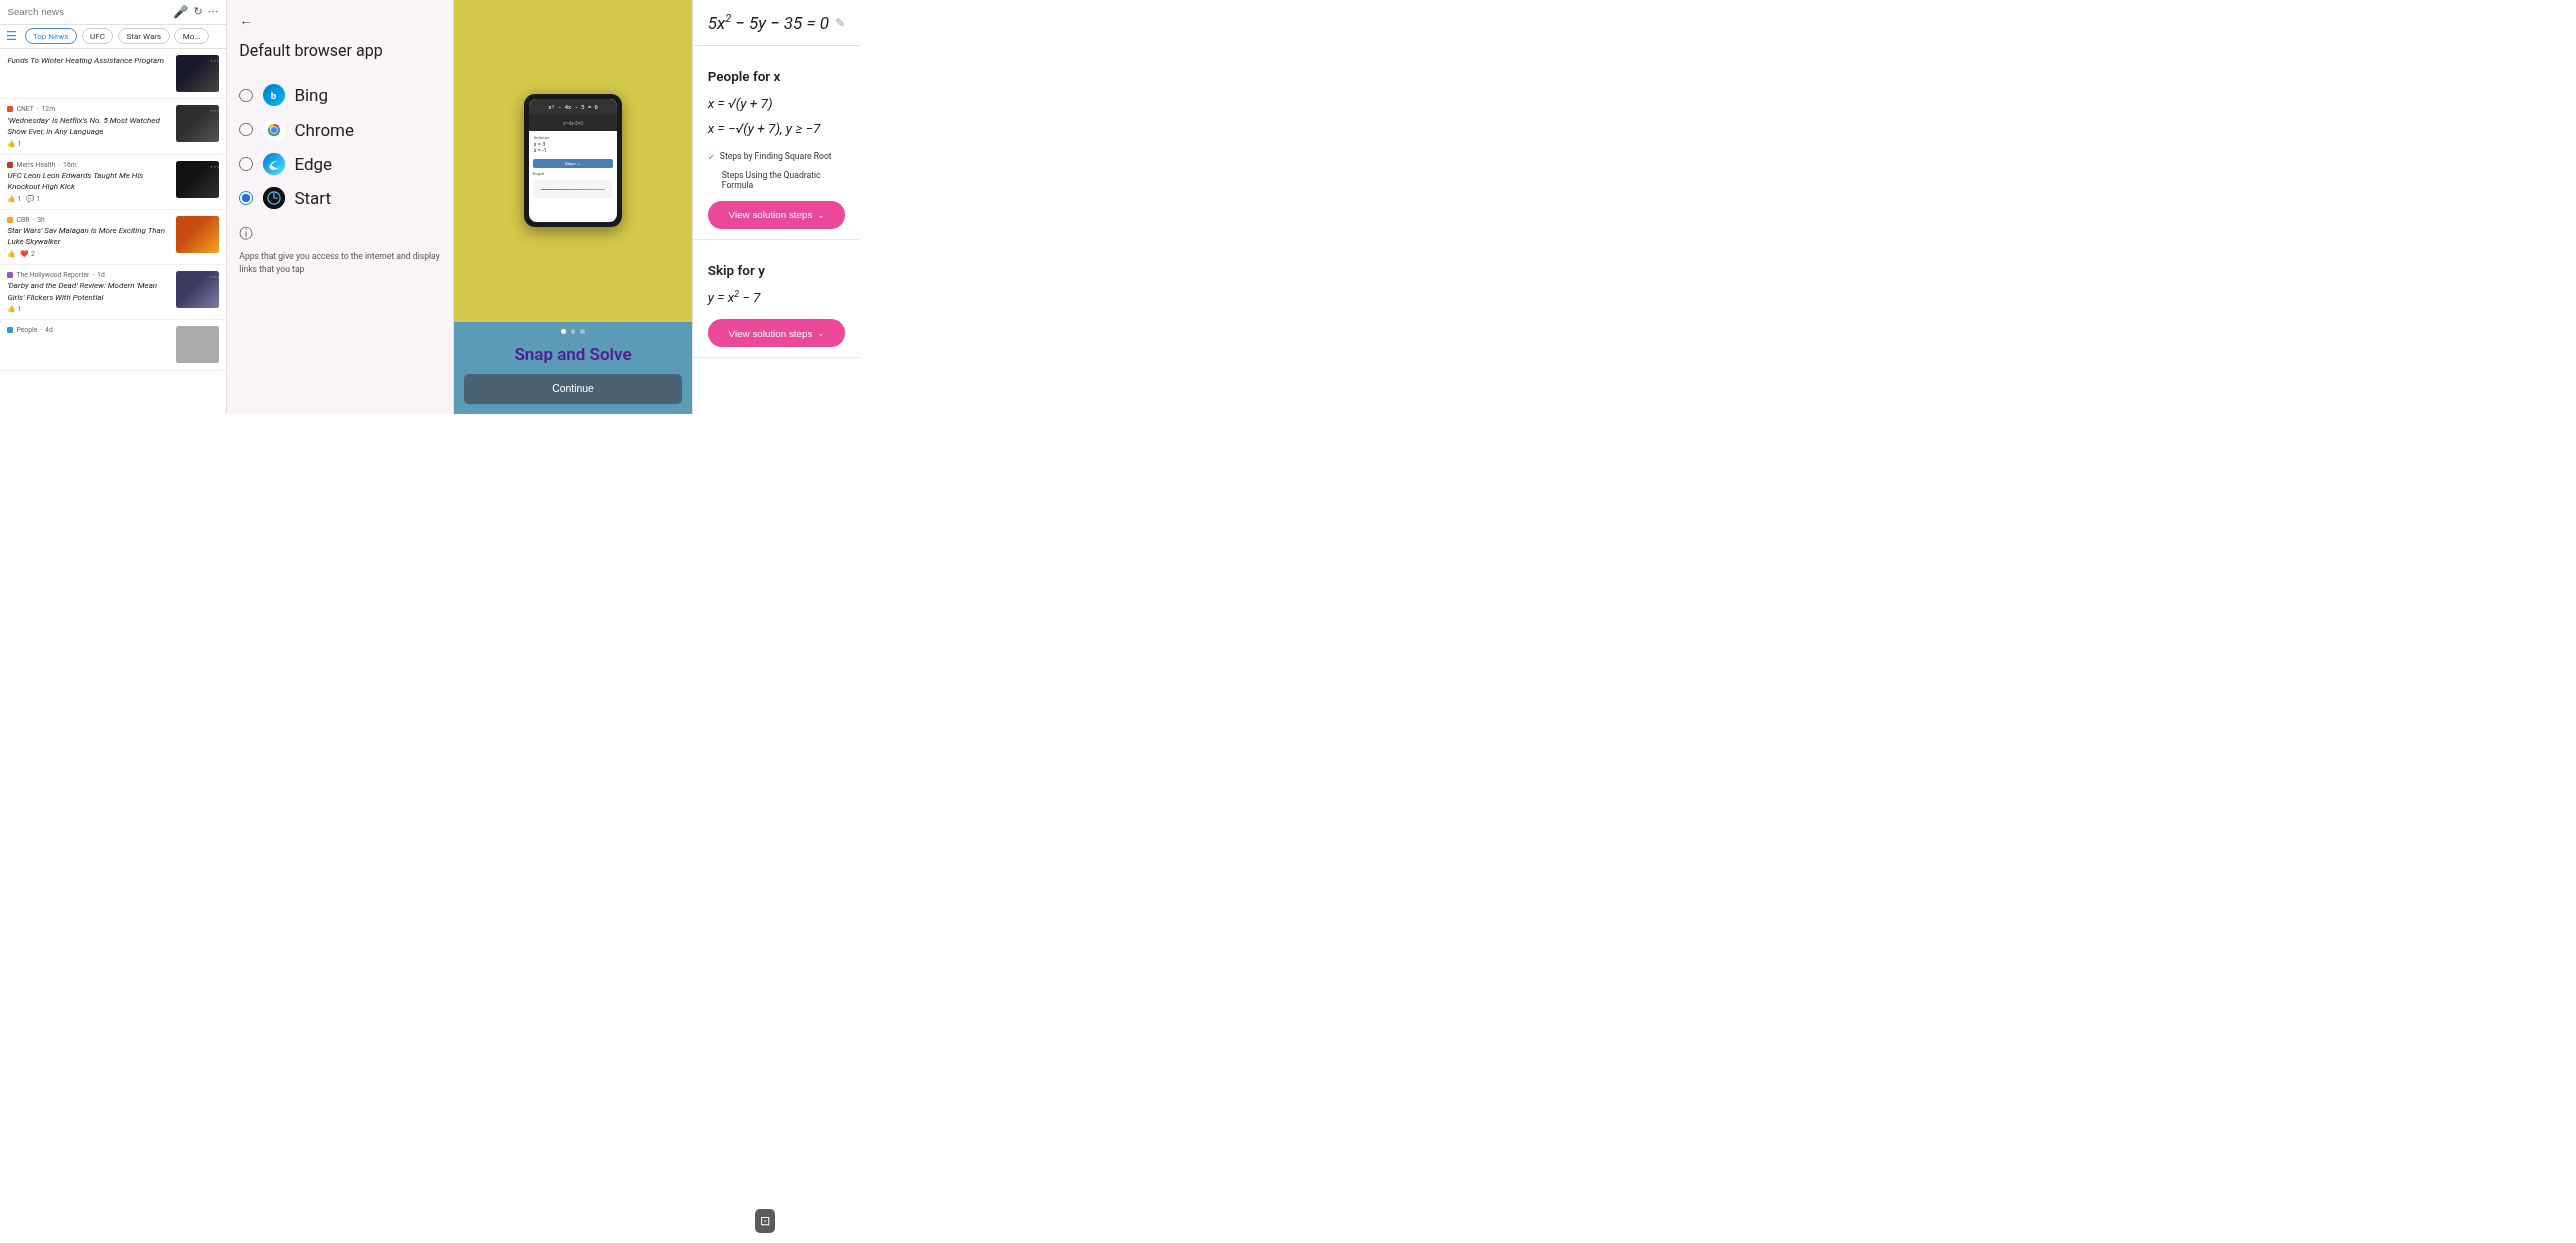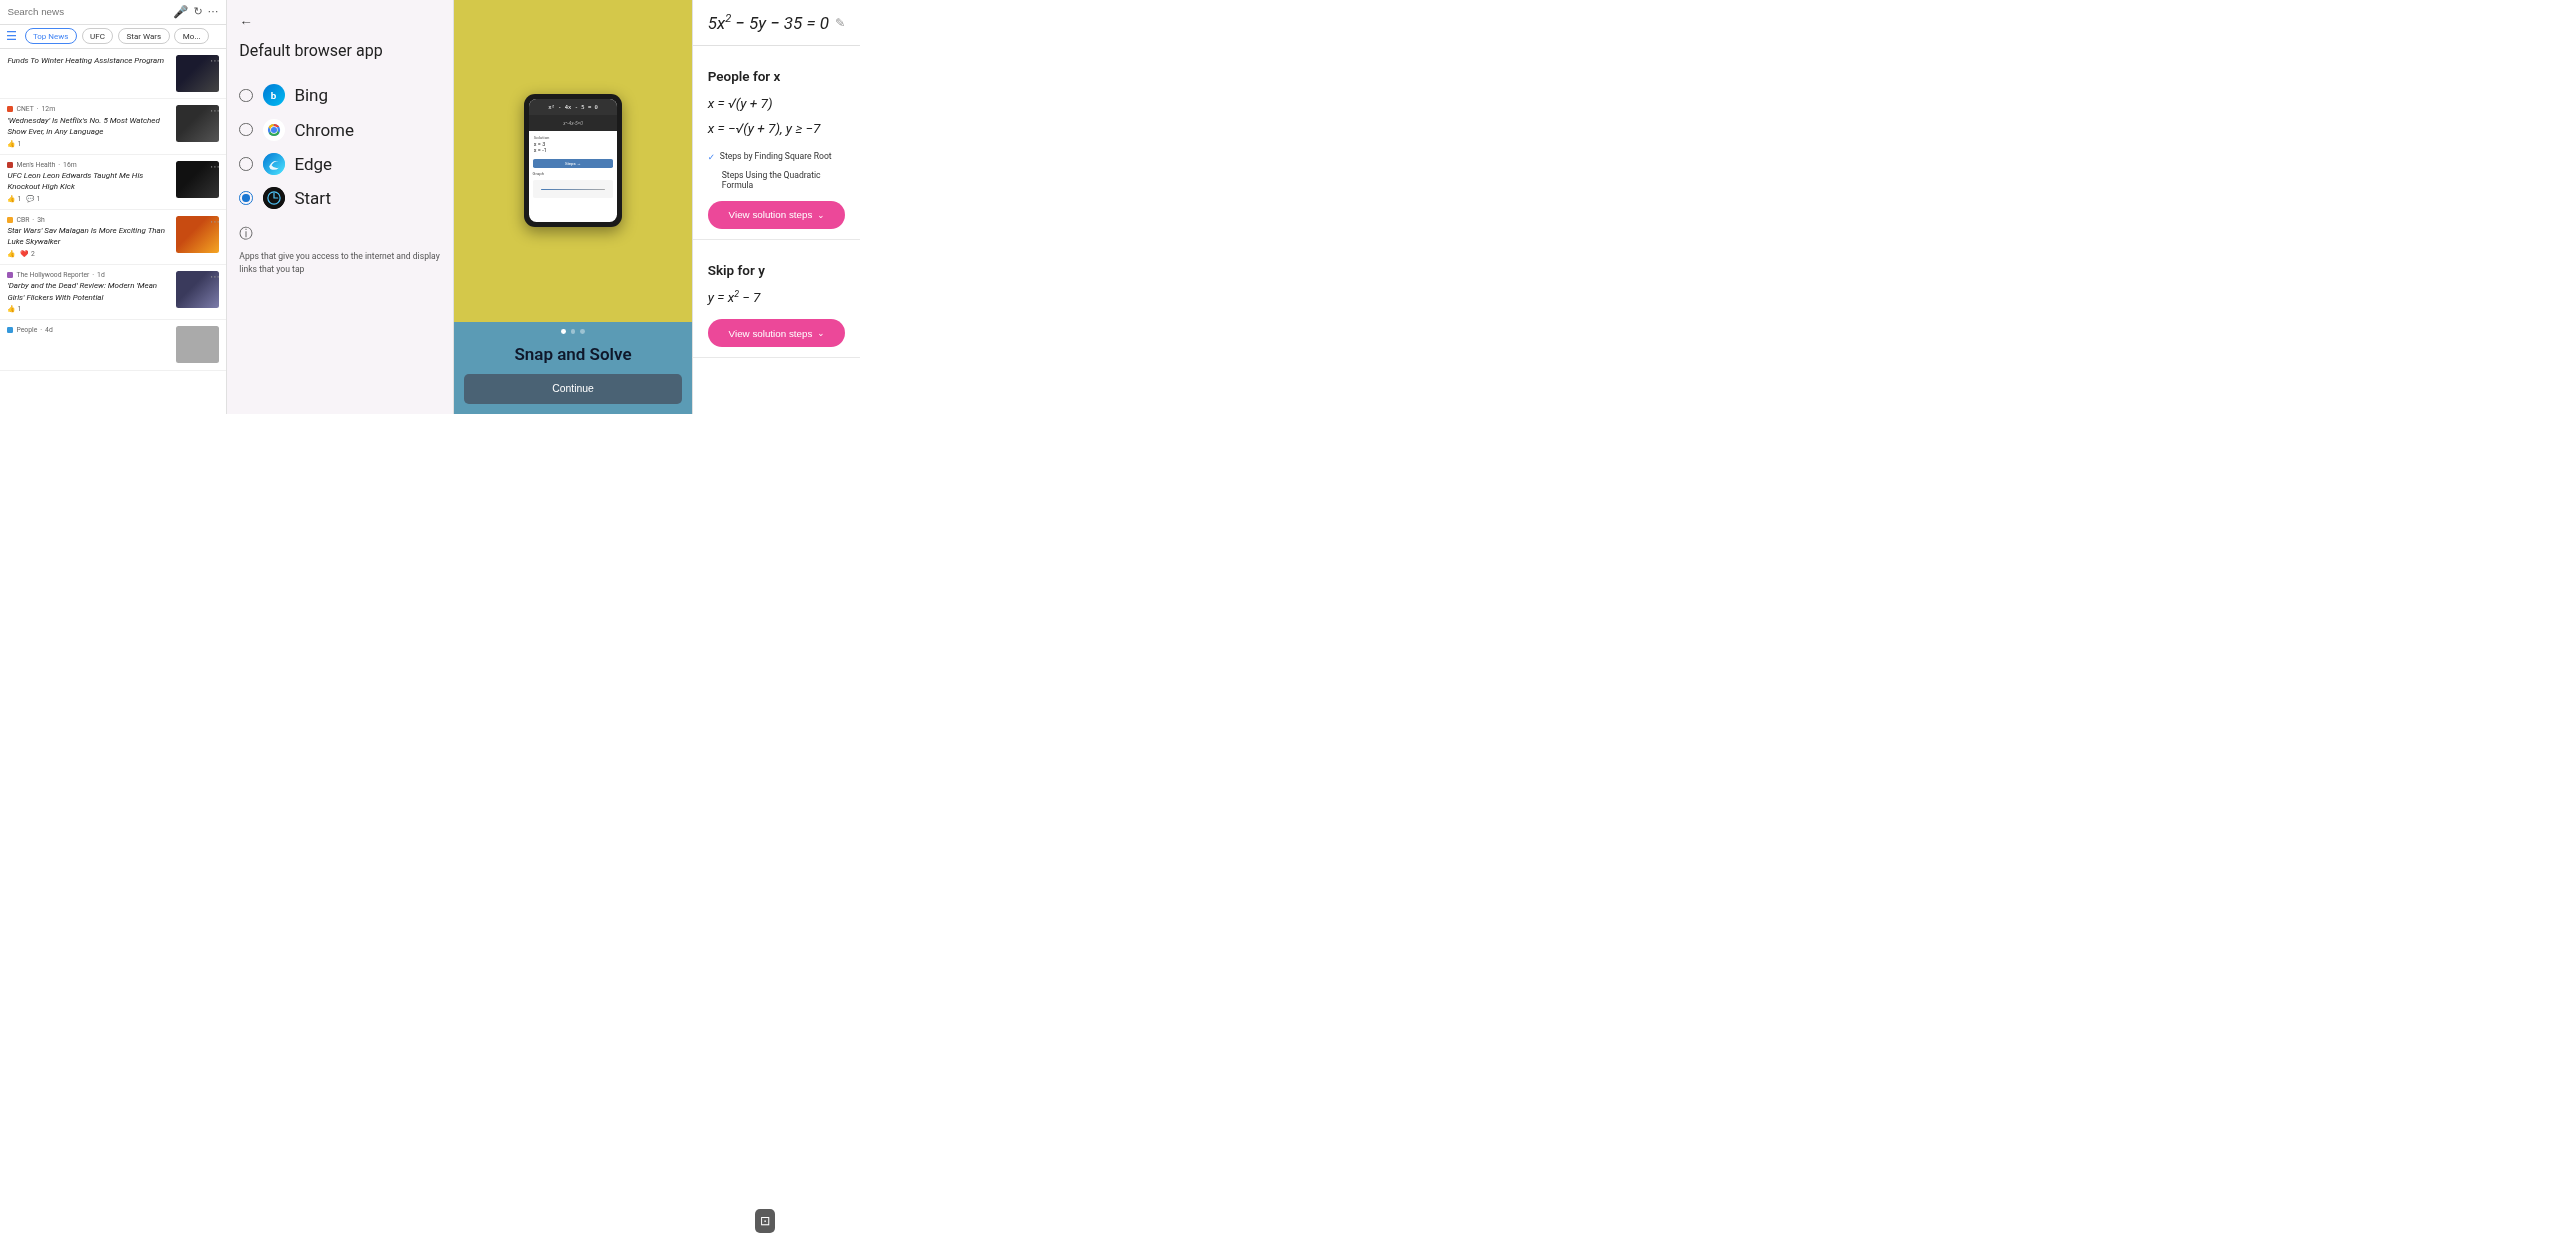--- a/index.html
+++ b/index.html
@@ -348,21 +348,21 @@
     .dot {
       width: 4.9px;
       height: 4.9px;
       border-radius: 50%;
     }
     .dot.active { background: #fff; }
     .dot.inactive { background: rgba(255,255,255,0.4); }
     .snap-title {
       font-size: 17px;
       font-weight: 600;
-      color: #0f172a;
+      color: #4c1d95;
       text-align: right;
       margin: 4.9px 0 9.8px;
     }
     .continue-btn {
       width: calc(100% - 19.7px);
       margin: 0 9.8px 9.8px;
       background: #4a6274;
       color: #fff;
       border: none;
       border-radius: 4.9px;

